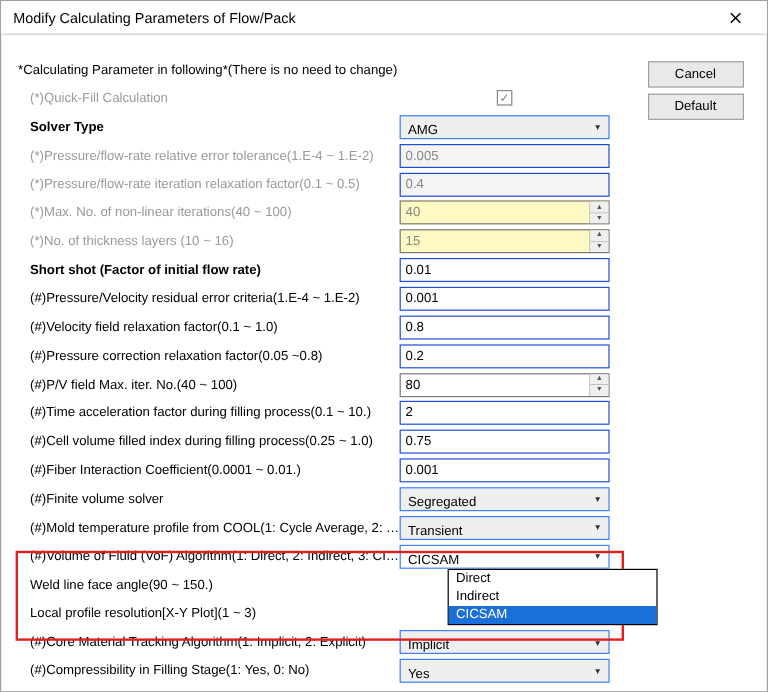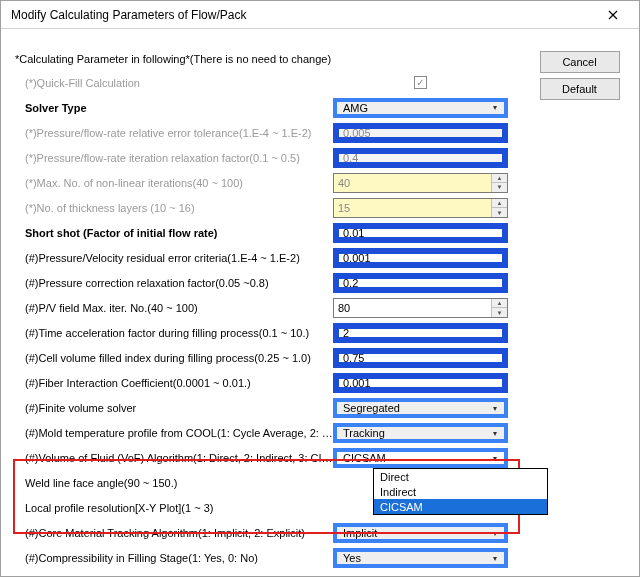--- a/index.html
+++ b/index.html
@@ -75,21 +75,21 @@
   .row .label.indent2 { padding-left: 12px; }
   .row.disabled .label { color: #9a9a9a; }
   .row.bold .label { font-weight: 600; color:#000; }
   .ctrl {
     flex: 0 0 175px;
     height: 20px;
     display: flex; align-items: center;
   }
   .textbox {
     width: 100%; height: 20px;
-    border: 6px solid #1d4ed8;
+    border: 1px solid #1d4ed8;
     background: #fff;
     padding: 0 4px;
     font-size: 11px;
     color:#000;
     display:flex; align-items:center;
   }
   .row.disabled .textbox { background:#f4f4f4; color:#888; }
   .spinner {
     width: 100%; height: 20px;
     border: 1px solid #7a7a7a;
@@ -105,23 +105,23 @@
     display:flex; flex-direction:column;
   }
   .spinner .arrows div{
     flex:1; display:flex; align-items:center; justify-content:center;
     font-size:6px; color:#555; line-height:1;
     background:#efefef;
   }
   .spinner .arrows div:first-child{border-bottom:1px solid #c0c0c0;}
   .select {
     width: 100%; height: 20px;
-    border: 4px solid #3b82f6;
+    border: 1px solid #3b82f6;
     background: #efefef;
-    display:flex; align-items:flex-start;
+    display:flex; align-items:flex-end;
     position:relative;
   }
   .select .val{ flex:1; padding:0 6px; font-size:11px;}
   .select .caret{
     width:18px;height:100%;
     display:flex;align-items:center;justify-content:center;
     font-size:8px;color:#333;
   }
   .checkbox {
     display:flex; justify-content:center;
@@ -246,20 +246,28 @@
       </div>
       <div class="row">
         <div class="label indent2">(#)Pressure/Velocity residual error criteria(1.E-4 ~ 1.E-2)</div>
         <div class="ctrl">
             <div class="textbox">
               <span>0.001</span>
             </div>
           </div>
       </div>
       <div class="row">
+        <div class="label indent2">(#)Velocity field relaxation factor(0.1 ~ 1.0)</div>
+        <div class="ctrl">
+            <div class="textbox">
+              <span>0.8</span>
+            </div>
+          </div>
+      </div>
+      <div class="row">
         <div class="label indent2">(#)Pressure correction relaxation factor(0.05 ~0.8)</div>
         <div class="ctrl">
             <div class="textbox">
               <span>0.2</span>
             </div>
           </div>
       </div>
       <div class="row">
         <div class="label indent2">(#)P/V field Max. iter. No.(40 ~ 100)</div>
         <div class="ctrl">
@@ -302,21 +310,21 @@
             <div class="select">
               <div class="val">Segregated</div>
               <div class="caret">▾</div>
             </div>
           </div>
       </div>
       <div class="row">
         <div class="label indent2">(#)Mold temperature profile from COOL(1: Cycle Average, 2: Transient)</div>
         <div class="ctrl">
             <div class="select">
-              <div class="val">Tracking</div>
+              <div class="val">Transient</div>
               <div class="caret">▾</div>
             </div>
           </div>
       </div>
 
       <div class="row" id="row-vof">
         <div class="label indent2">(#)Volume of Fluid (VoF) Algorithm(1: Direct, 2: Indirect, 3: CICSAM)</div>
         <div class="ctrl" style="position:relative;">
           <div class="select" style="background:#fff;">
             <div class="val">CICSAM</div>

